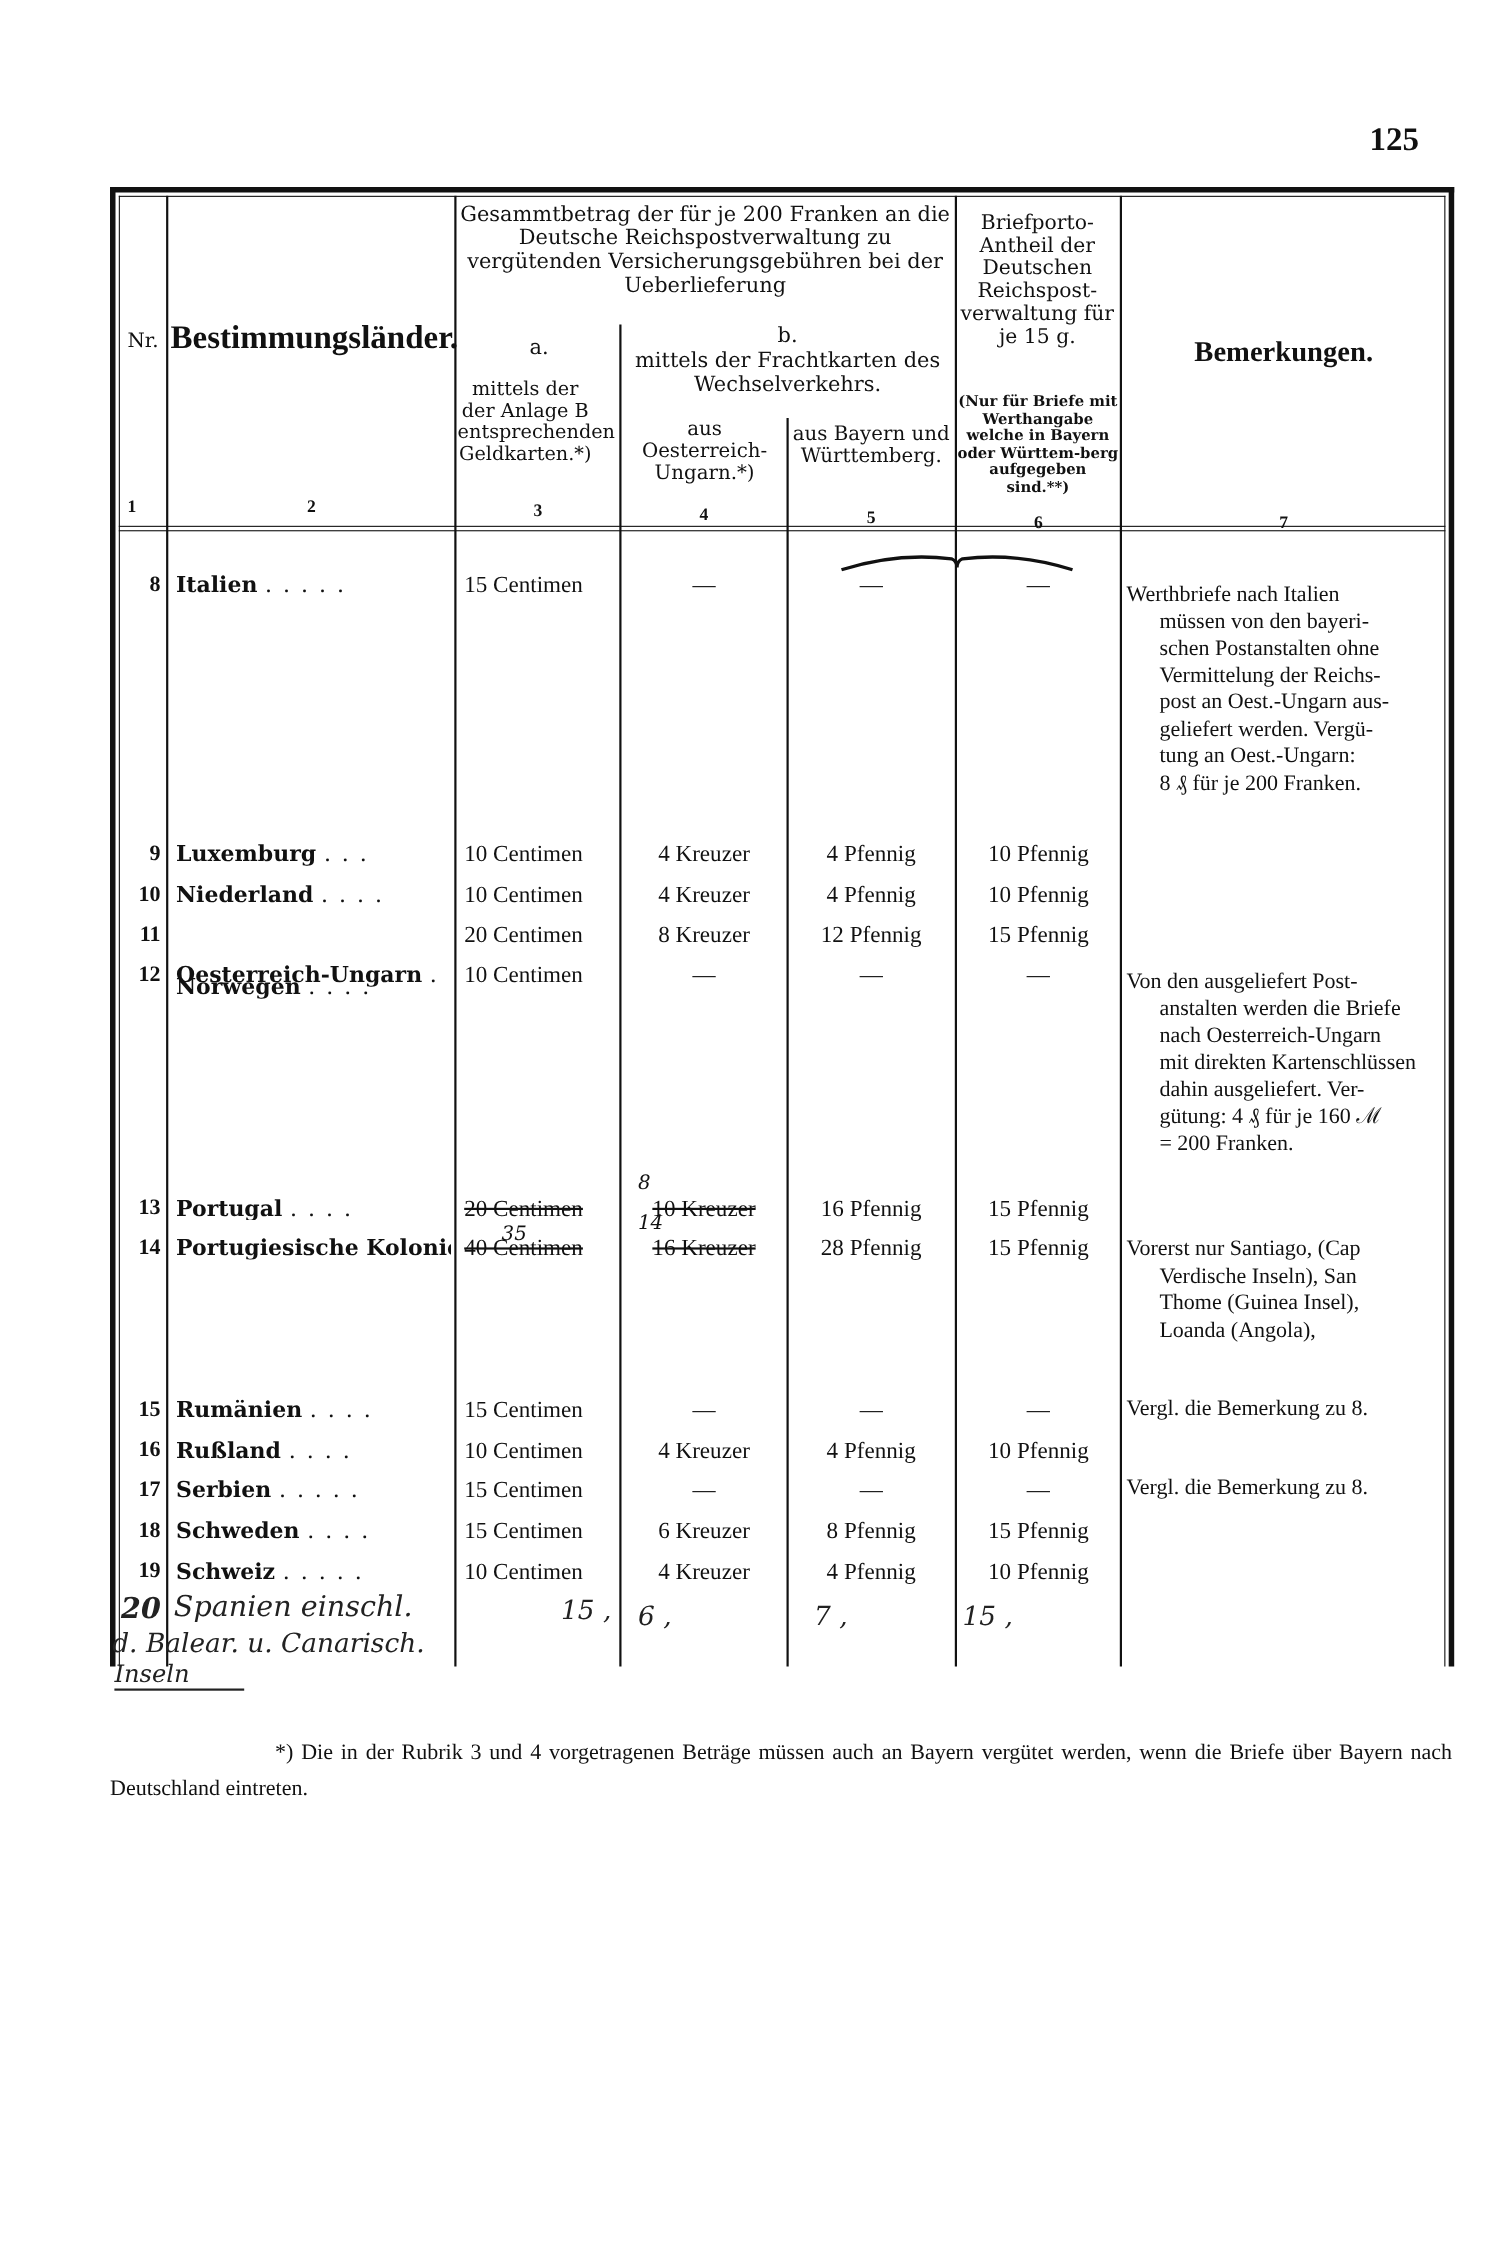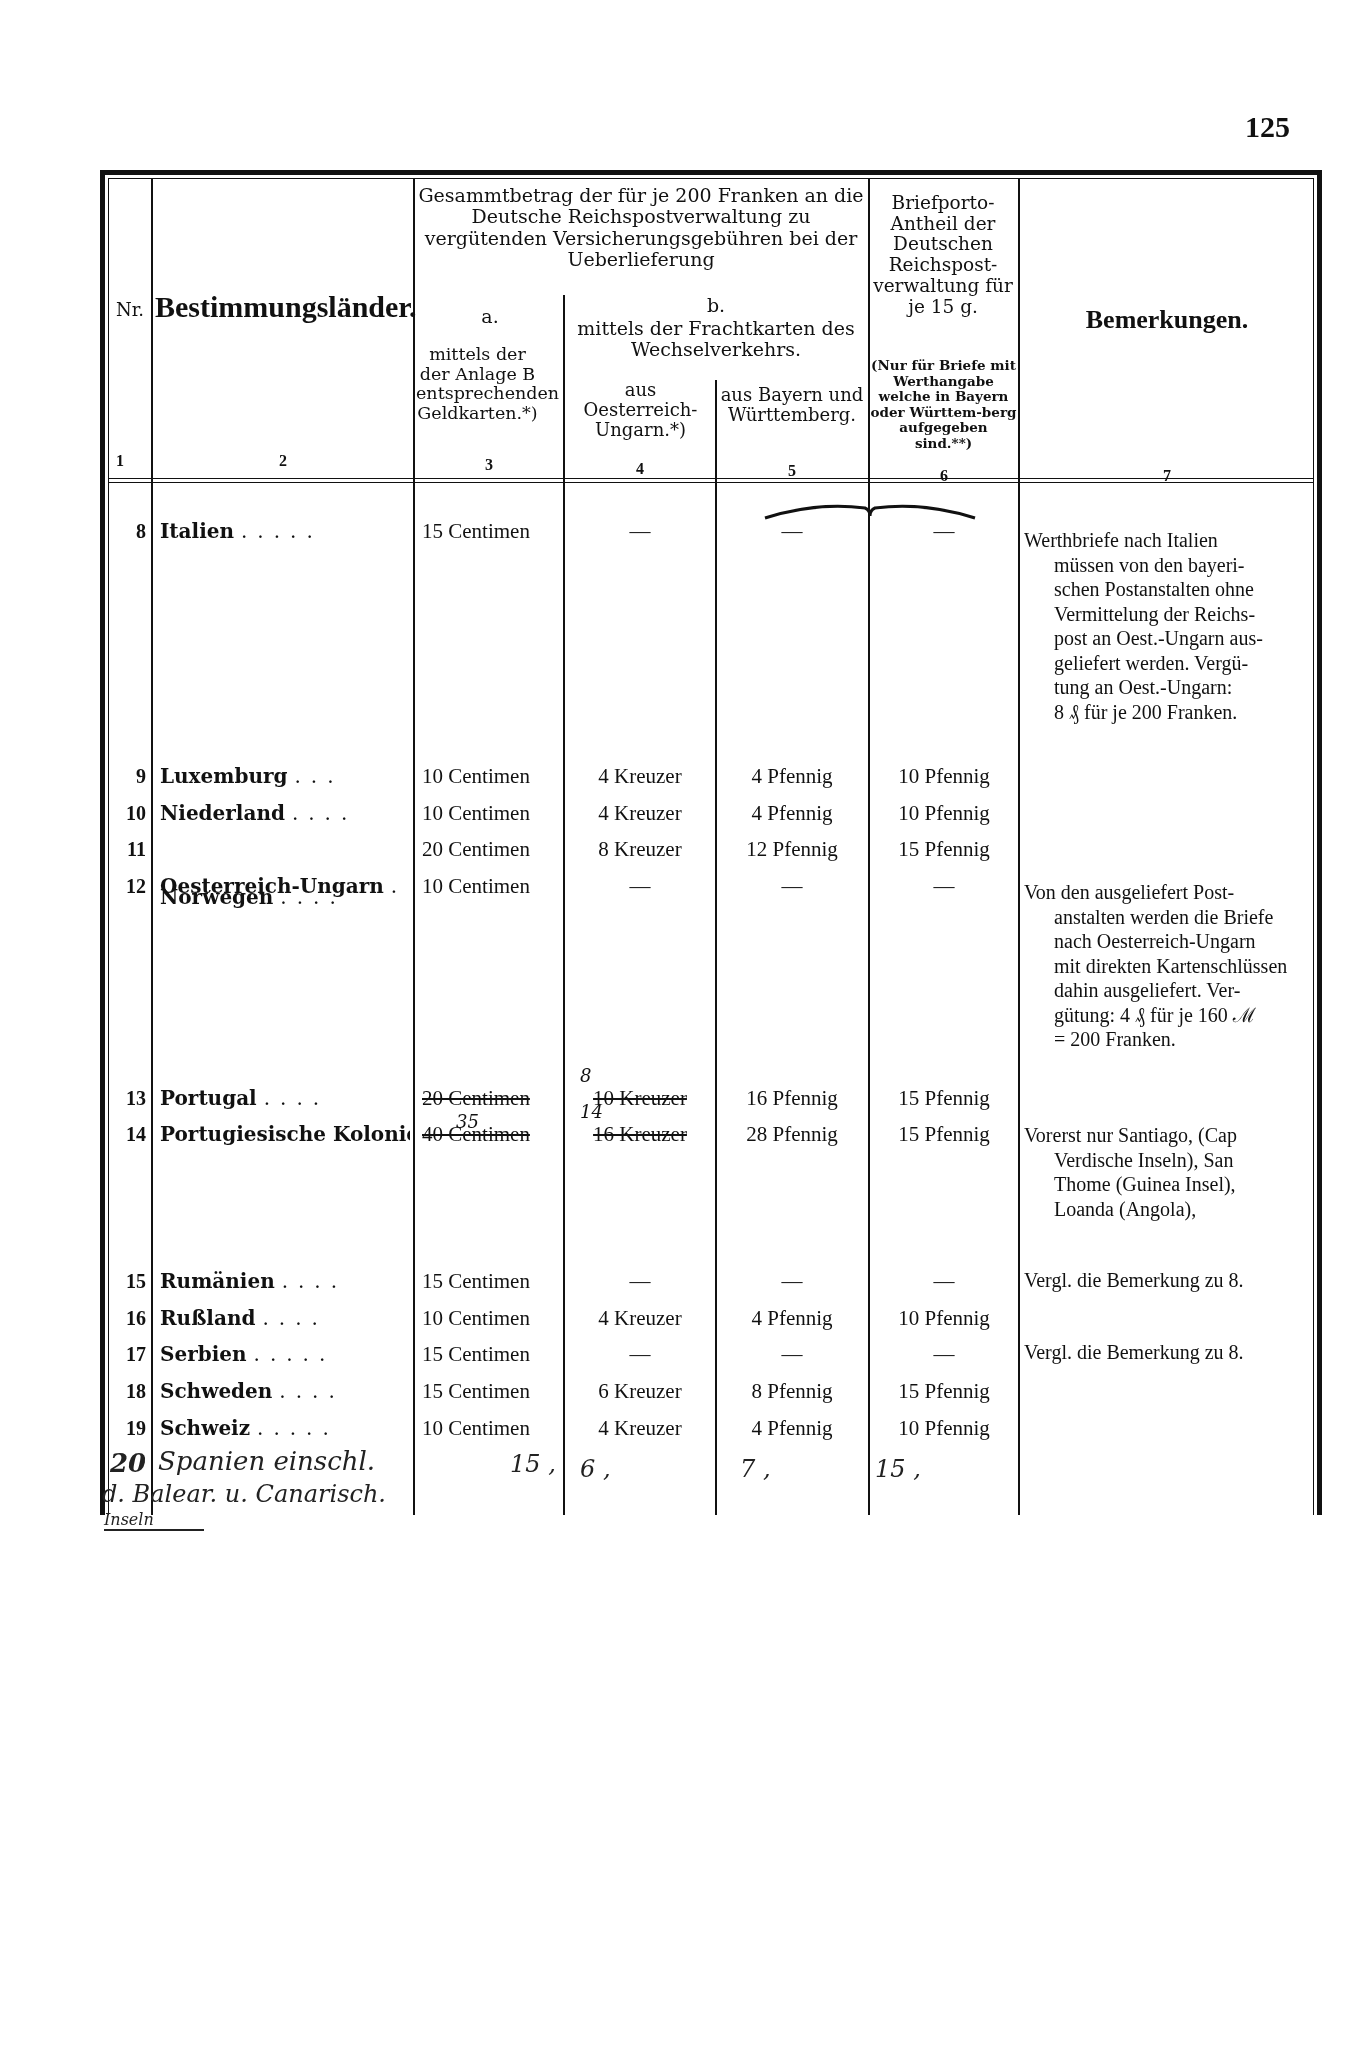--- a/index.html
+++ b/index.html
@@ -187,20 +187,21 @@
     <div class="abs cell country" style="top: 1417px; text-align: left;"><span>Schweiz</span> <span class="dots">.....</span></div>
     <div class="abs cell row-text c3" style="top: 1417px;">10 Centimen</div>
     <div class="abs cell row-text c4" style="top: 1417px;">4 Kreuzer</div>
     <div class="abs cell row-text c5" style="top: 1417px;">4 Pfennig</div>
     <div class="abs cell row-text c6" style="top: 1417px;">10 Pfennig</div>
   </div>
 
 <div class="abs hand rownum" style="top:1448px; font-size:26px;">20</div>
 <div class="abs hand" style="left:158px; top:1446px; font-size:26px; white-space:nowrap;">Spanien einschl.</div>
 <div class="abs hand" style="left:102px; top:1480px; font-size:24px; white-space:nowrap;">d. Balear. u. Canarisch.</div>
-<div class="abs hand" style="left:104px; top:1510px; font-size:16px; white-space:nowrap; border-bottom:2px solid #222; padding-right:50px;">Inseln</div>
+<div class="abs hand" style="left:104px; top:1510px; font-size:22px; white-space:nowrap; border-bottom:2px solid #222; padding-right:50px;">Inseln</div>
 <div class="abs hand" style="left:510px; top:1450px; font-size:24px;">15 ,</div>
 <div class="abs hand" style="left:580px; top:1455px; font-size:24px;">6 ,</div>
 <div class="abs hand" style="left:740px; top:1455px; font-size:24px;">7 ,</div>
 <div class="abs hand" style="left:875px; top:1455px; font-size:24px;">15 ,</div>
 
 <div class="abs footnote" style="top:1577px;">
+  <p>*) Die in der Rubrik 3 und 4 vorgetragenen Beträge müssen auch an Bayern vergütet werden, wenn die Briefe über Bayern nach Deutschland eintreten.</p>
 </div>
 
 </body></html>

